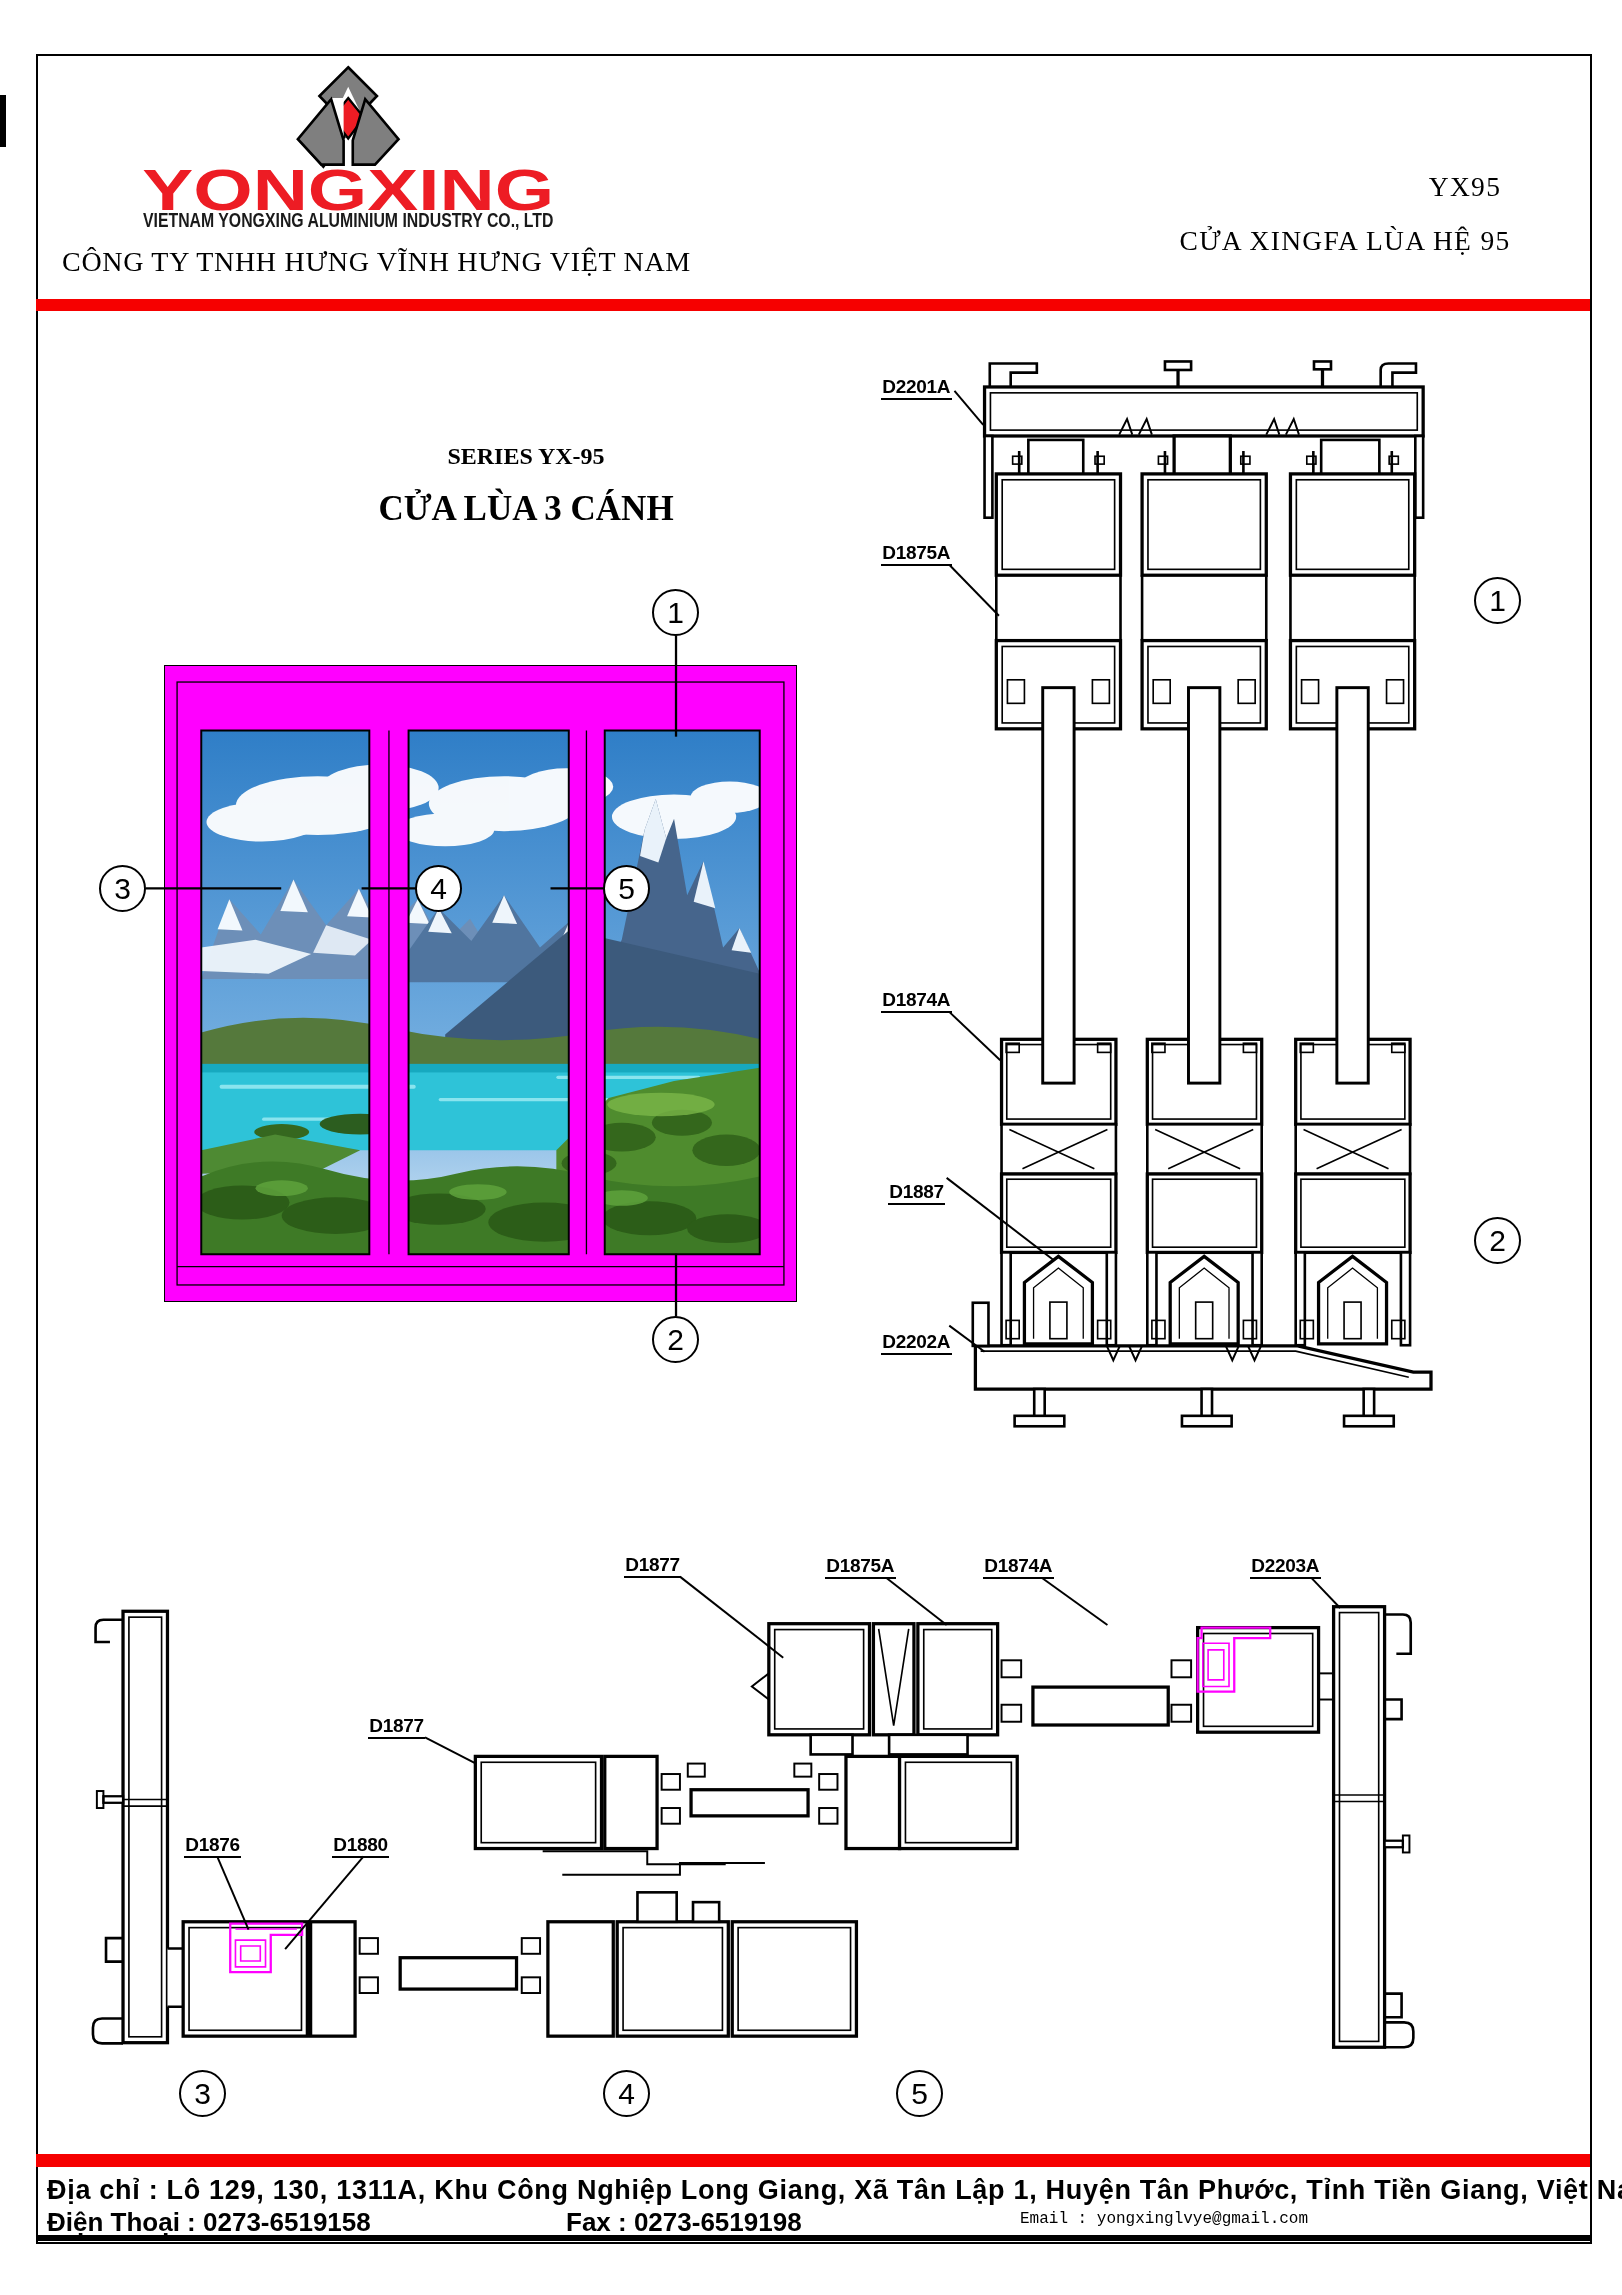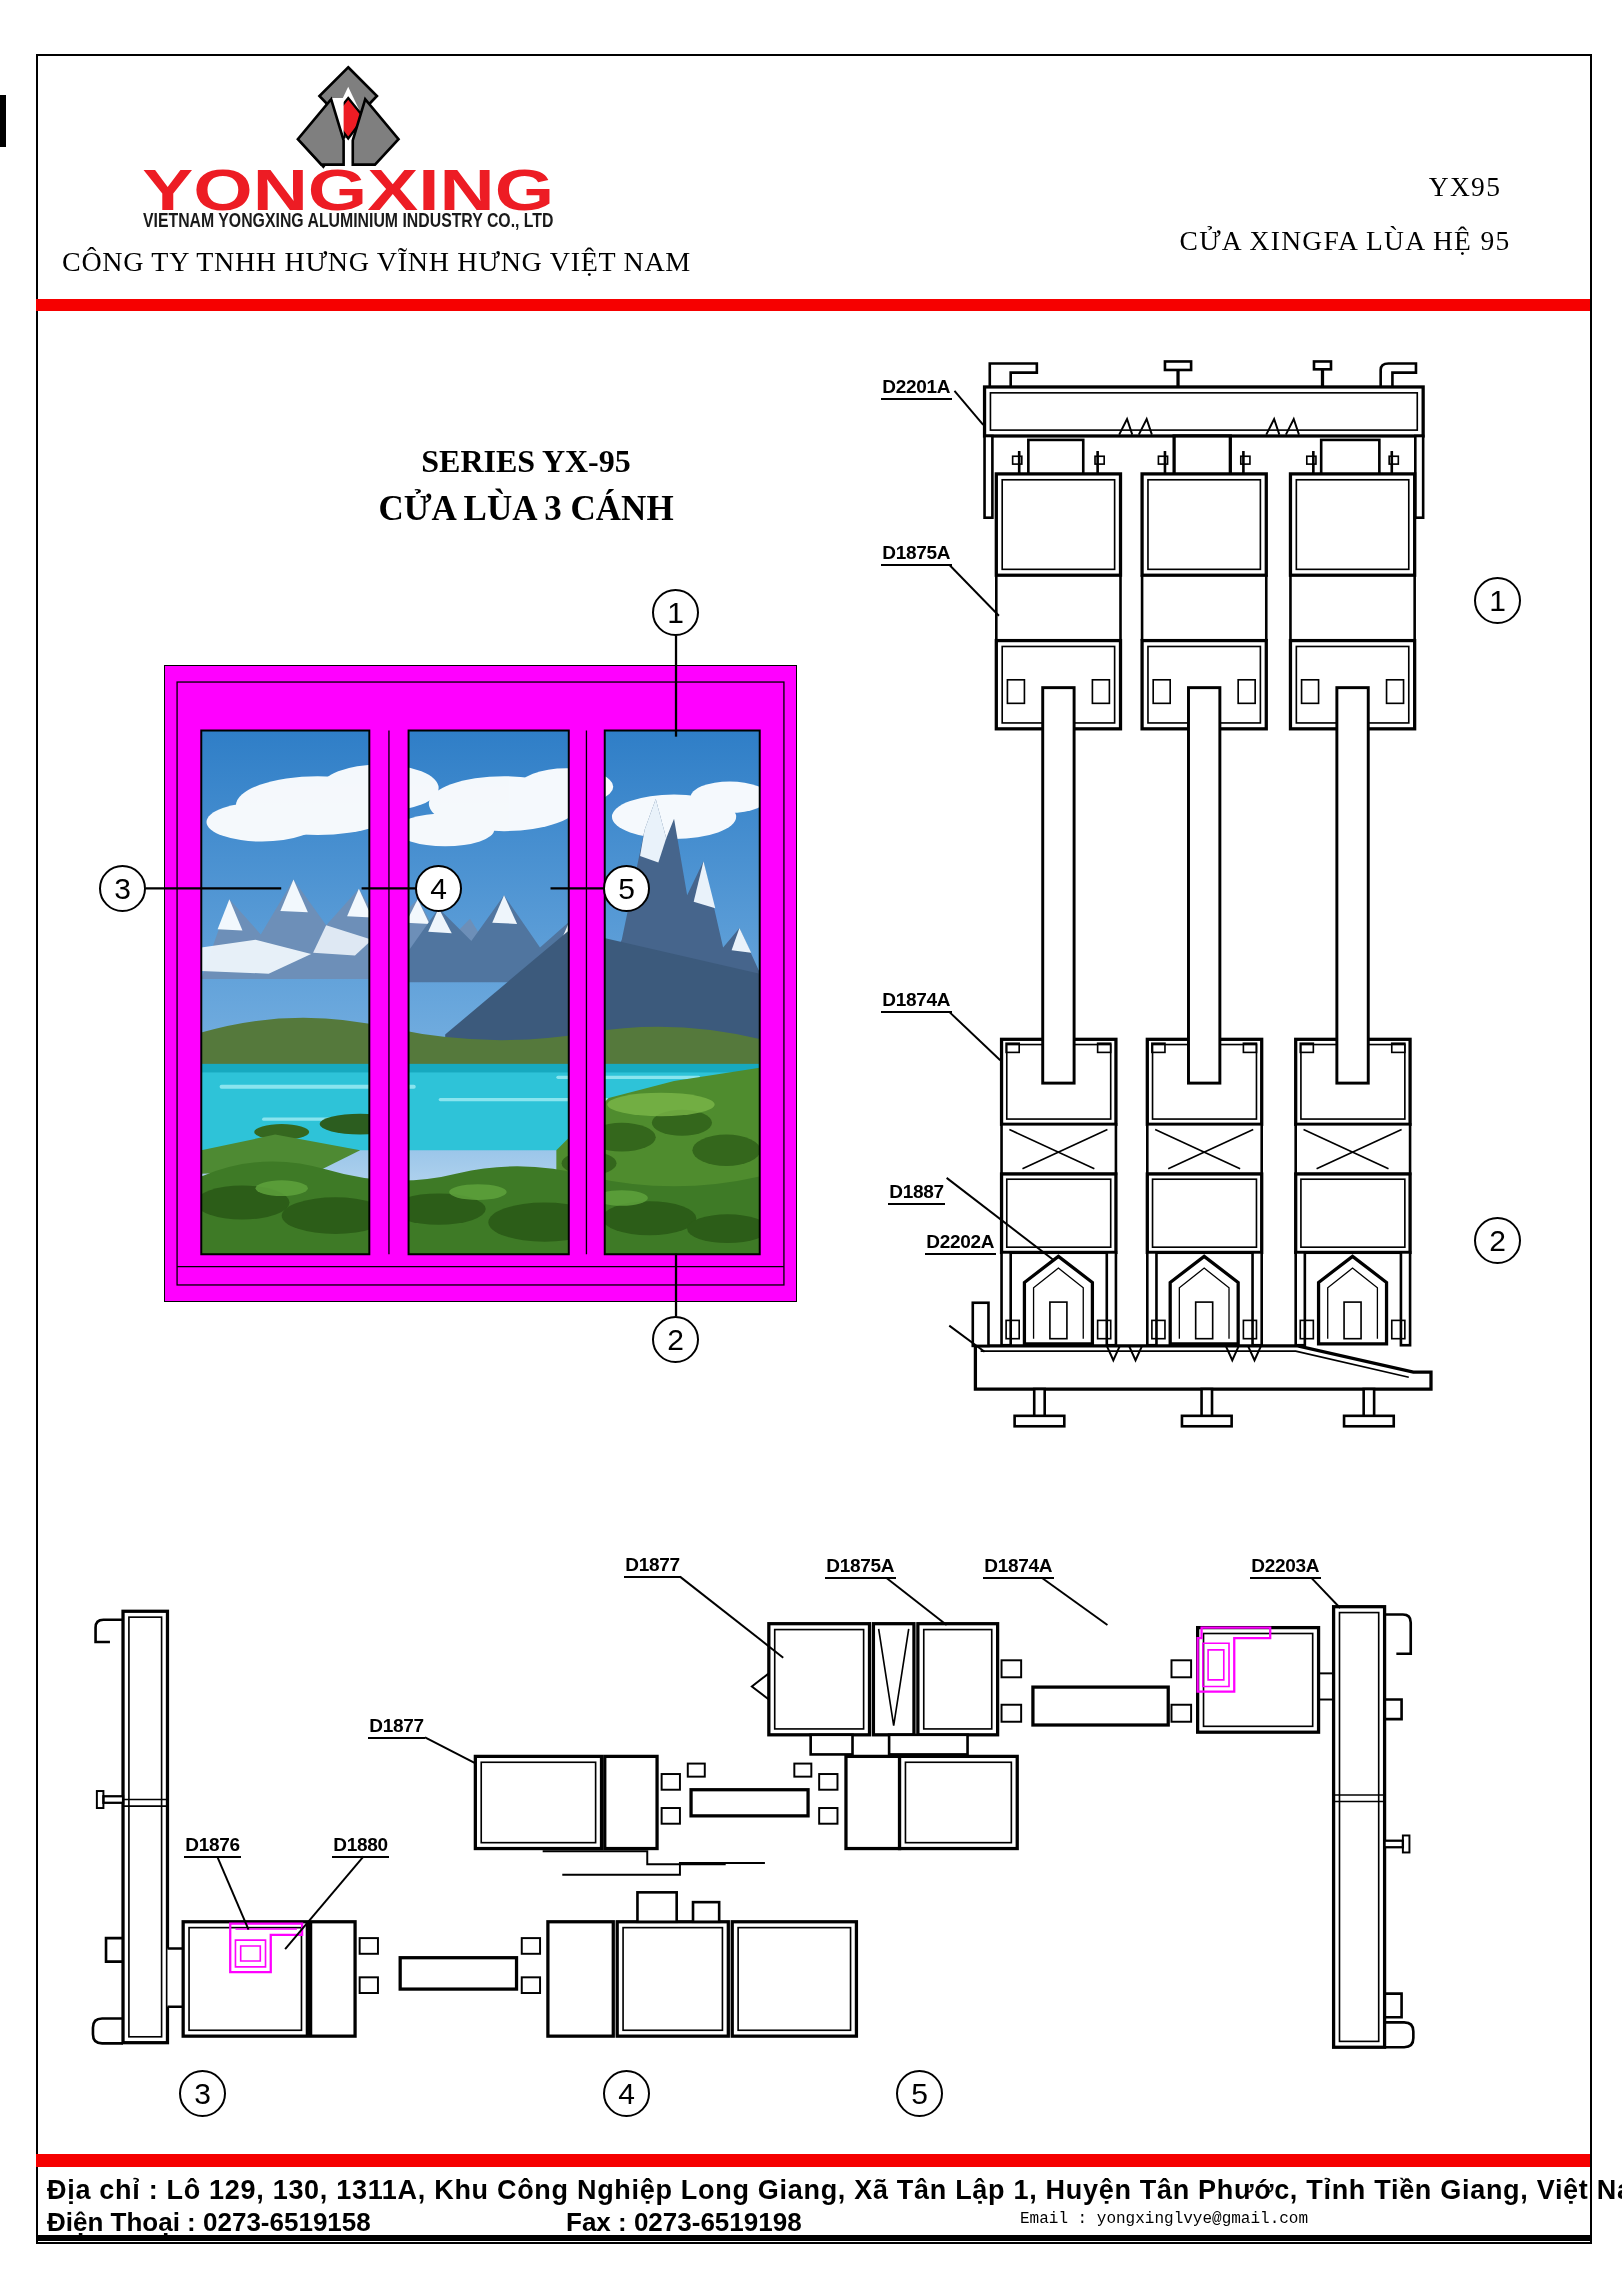--- a/index.html
+++ b/index.html
@@ -8,21 +8,21 @@
   .abs{position:absolute;}
   .border-rect{left:36px;top:54px;width:1552px;height:2186px;border:2px solid #000;}
   .edge-mark{left:0;top:95px;width:5.9px;height:52px;background:#000;}
   .redbar{background:#f60000;}
   .hdr-serif{font-family:"Liberation Serif","DejaVu Serif",serif;}
   .company-line{left:62px;top:246px;font-size:28px;letter-spacing:0.7px;white-space:nowrap;}
   .yx95{left:1393px;top:171px;width:144px;text-align:center;font-size:27.5px;letter-spacing:1.3px;}
   .model-line{left:1157px;top:225px;width:376px;text-align:center;font-size:27.5px;letter-spacing:1.3px;white-space:nowrap;}
   .title-line{left:294px;width:464px;text-align:center;font-family:"Liberation Serif","DejaVu Serif",serif;
               font-weight:bold;white-space:nowrap;}
-  .t1{top:443px;font-size:32px;}
+  .t1{top:443px;font-size:24px;}
   .t2{top:489px;font-size:35px;}
   .plabel{font-weight:bold;font-size:19px;letter-spacing:-0.3px;border-bottom:2px solid #000;
           padding:0 1.3px 1.3px 1.3px;white-space:nowrap;line-height:19.6px;}
   .callout{width:43px;height:43px;border:2.3px solid #000;border-radius:50%;background:#fff;
            display:flex;align-items:center;justify-content:center;font-size:30px;line-height:1;
            font-family:"Liberation Sans",sans-serif;}
   .foot-line1{left:47px;top:2175px;font-size:27px;font-weight:bold;letter-spacing:0.7px;white-space:nowrap;}
   .foot-phone{left:47px;top:2207px;font-size:26px;font-weight:bold;white-space:nowrap;}
   .foot-fax{left:566px;top:2207px;font-size:26px;font-weight:bold;white-space:nowrap;}
   .foot-email{left:1020px;top:2210px;font-size:16px;font-family:"Liberation Mono","DejaVu Sans Mono",monospace;white-space:nowrap;text-align:right;}
@@ -399,21 +399,21 @@
         <line x1="636" y1="1359" x2="553" y2="1359"></line>
         <line x1="923" y1="1359" x2="842" y2="1359"></line>
       </g>
     </g>
   </svg>
 
   <div class="abs plabel" style="left:881px;top:369px;margin-top:8px;">D2201A</div>
   <div class="abs plabel" style="left:881px;top:543px;">D1875A</div>
   <div class="abs plabel" style="left:881px;top:990px;">D1874A</div>
   <div class="abs plabel" style="left:888px;top:1156px;margin-top:26px;">D1887</div>
-  <div class="abs plabel" style="left:881px;top:1232px;margin-left:44px;">D2202A</div>
+  <div class="abs plabel" style="left:881px;top:1332px;">D2202A</div>
   <div class="abs plabel" style="left:624px;top:1555px;">D1877</div>
   <div class="abs plabel" style="left:825px;top:1556px;">D1875A</div>
   <div class="abs plabel" style="left:983px;top:1556px;">D1874A</div>
   <div class="abs plabel" style="left:1250px;top:1556px;">D2203A</div>
   <div class="abs plabel" style="left:368px;top:1716px;">D1877</div>
   <div class="abs plabel" style="left:184px;top:1835px;">D1876</div>
   <div class="abs plabel" style="left:332px;top:1835px;">D1880</div>
 
   <div class="abs callout" style="left:652px;top:589px;">1</div>
   <div class="abs callout" style="left:652px;top:1316px;">2</div>

